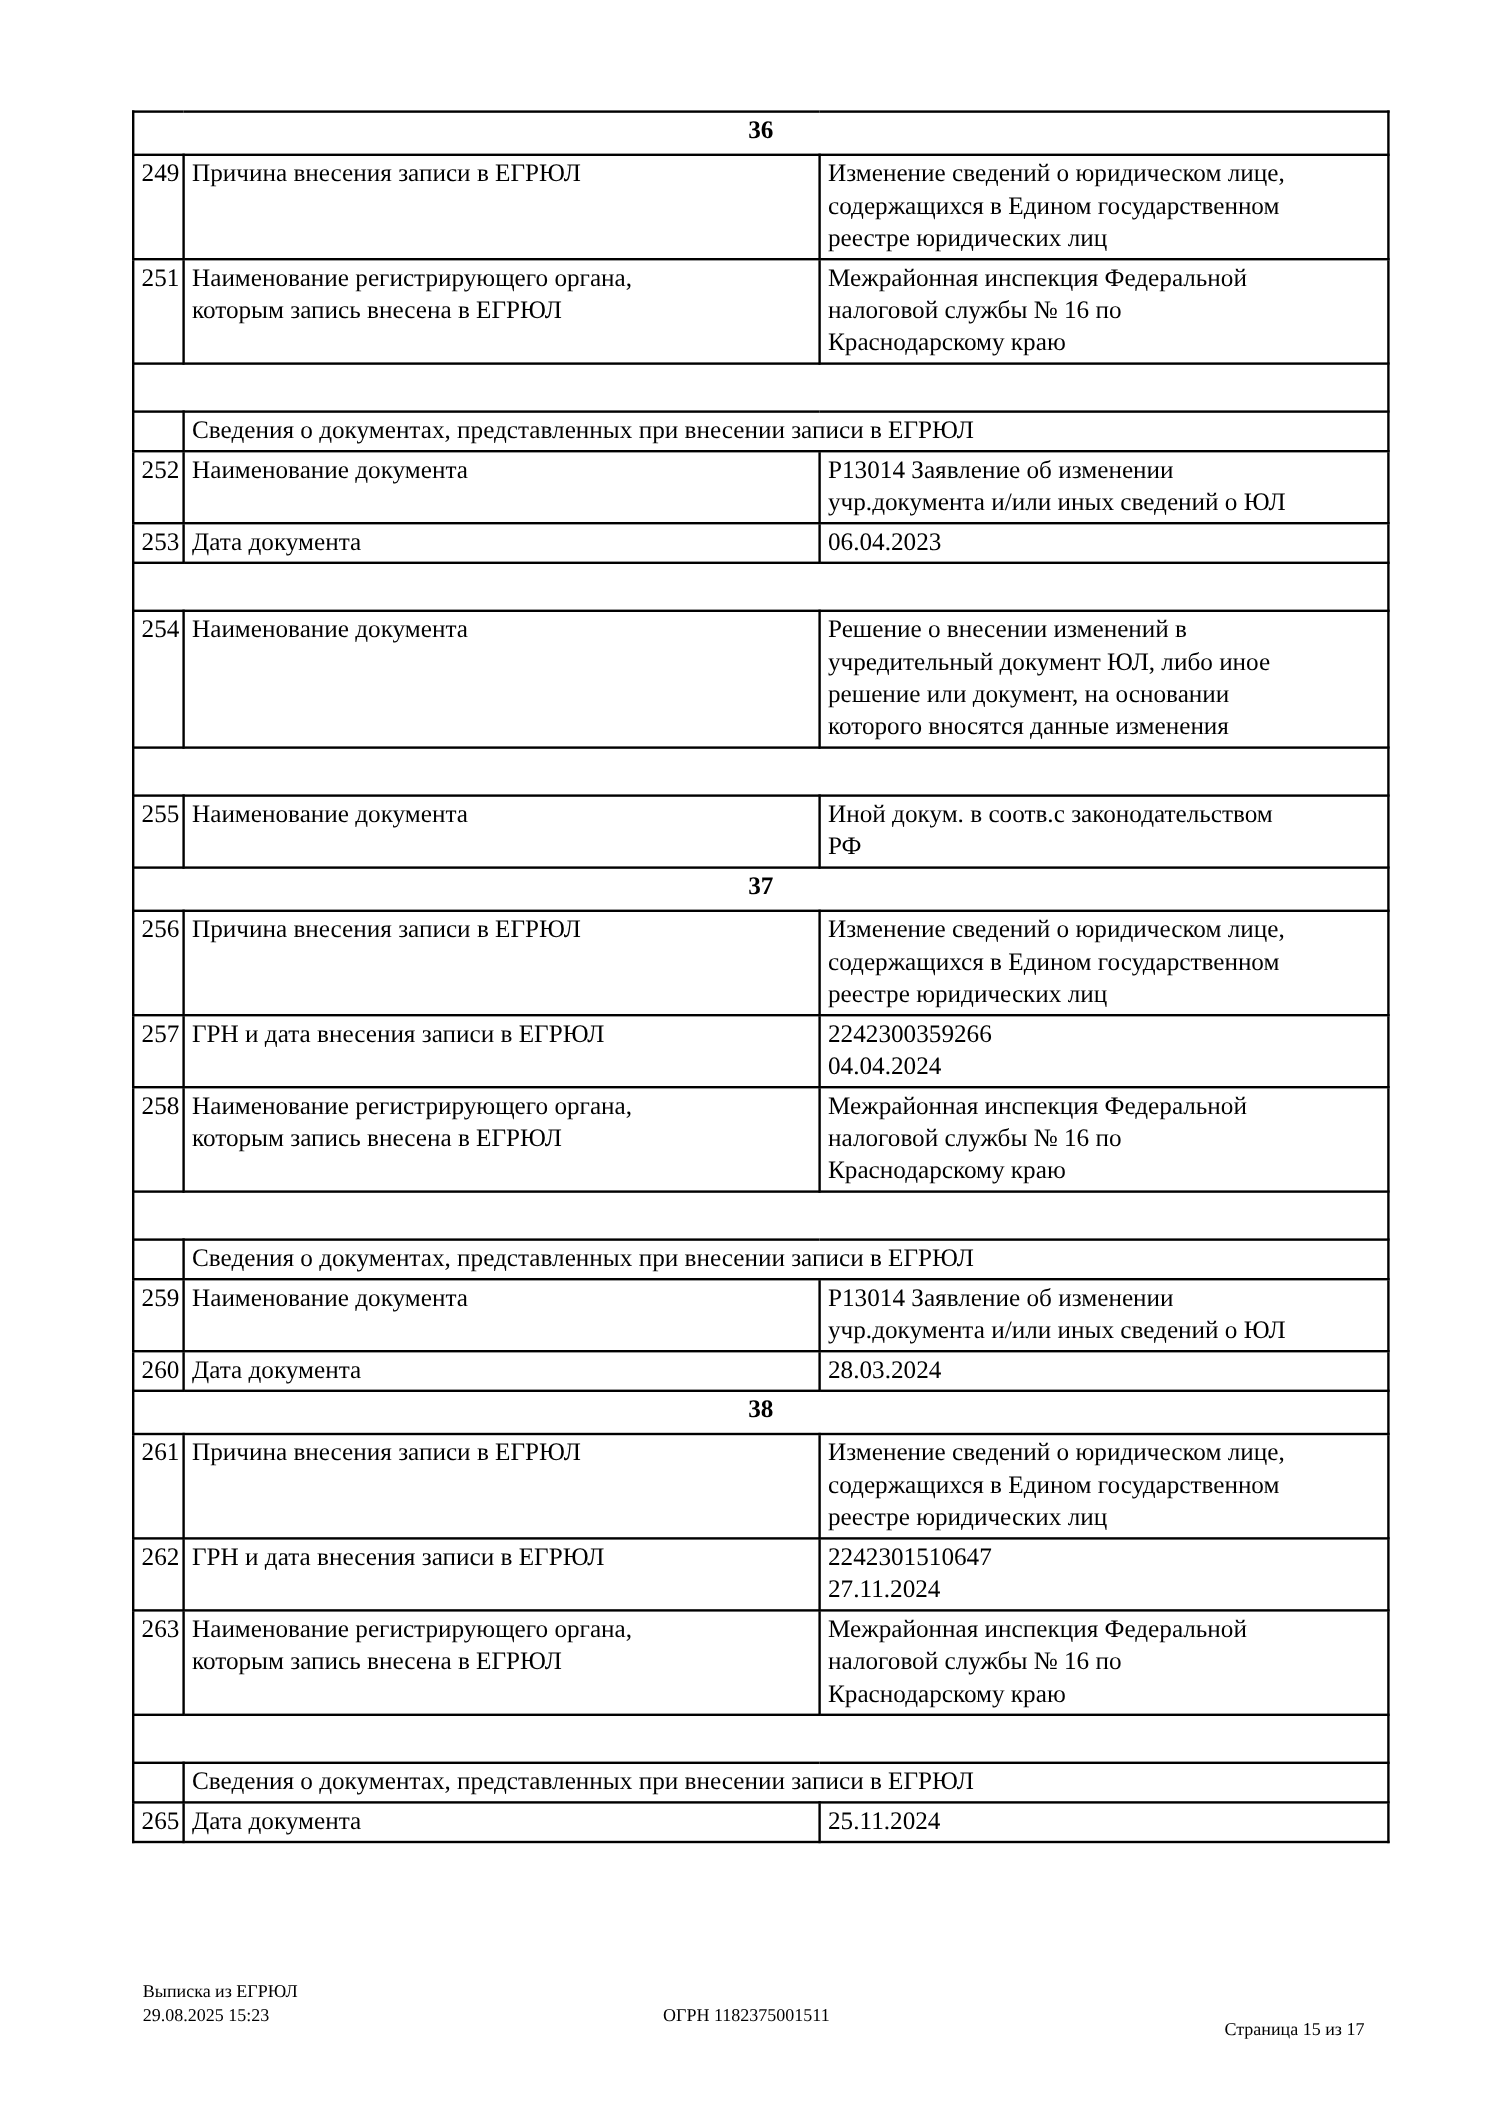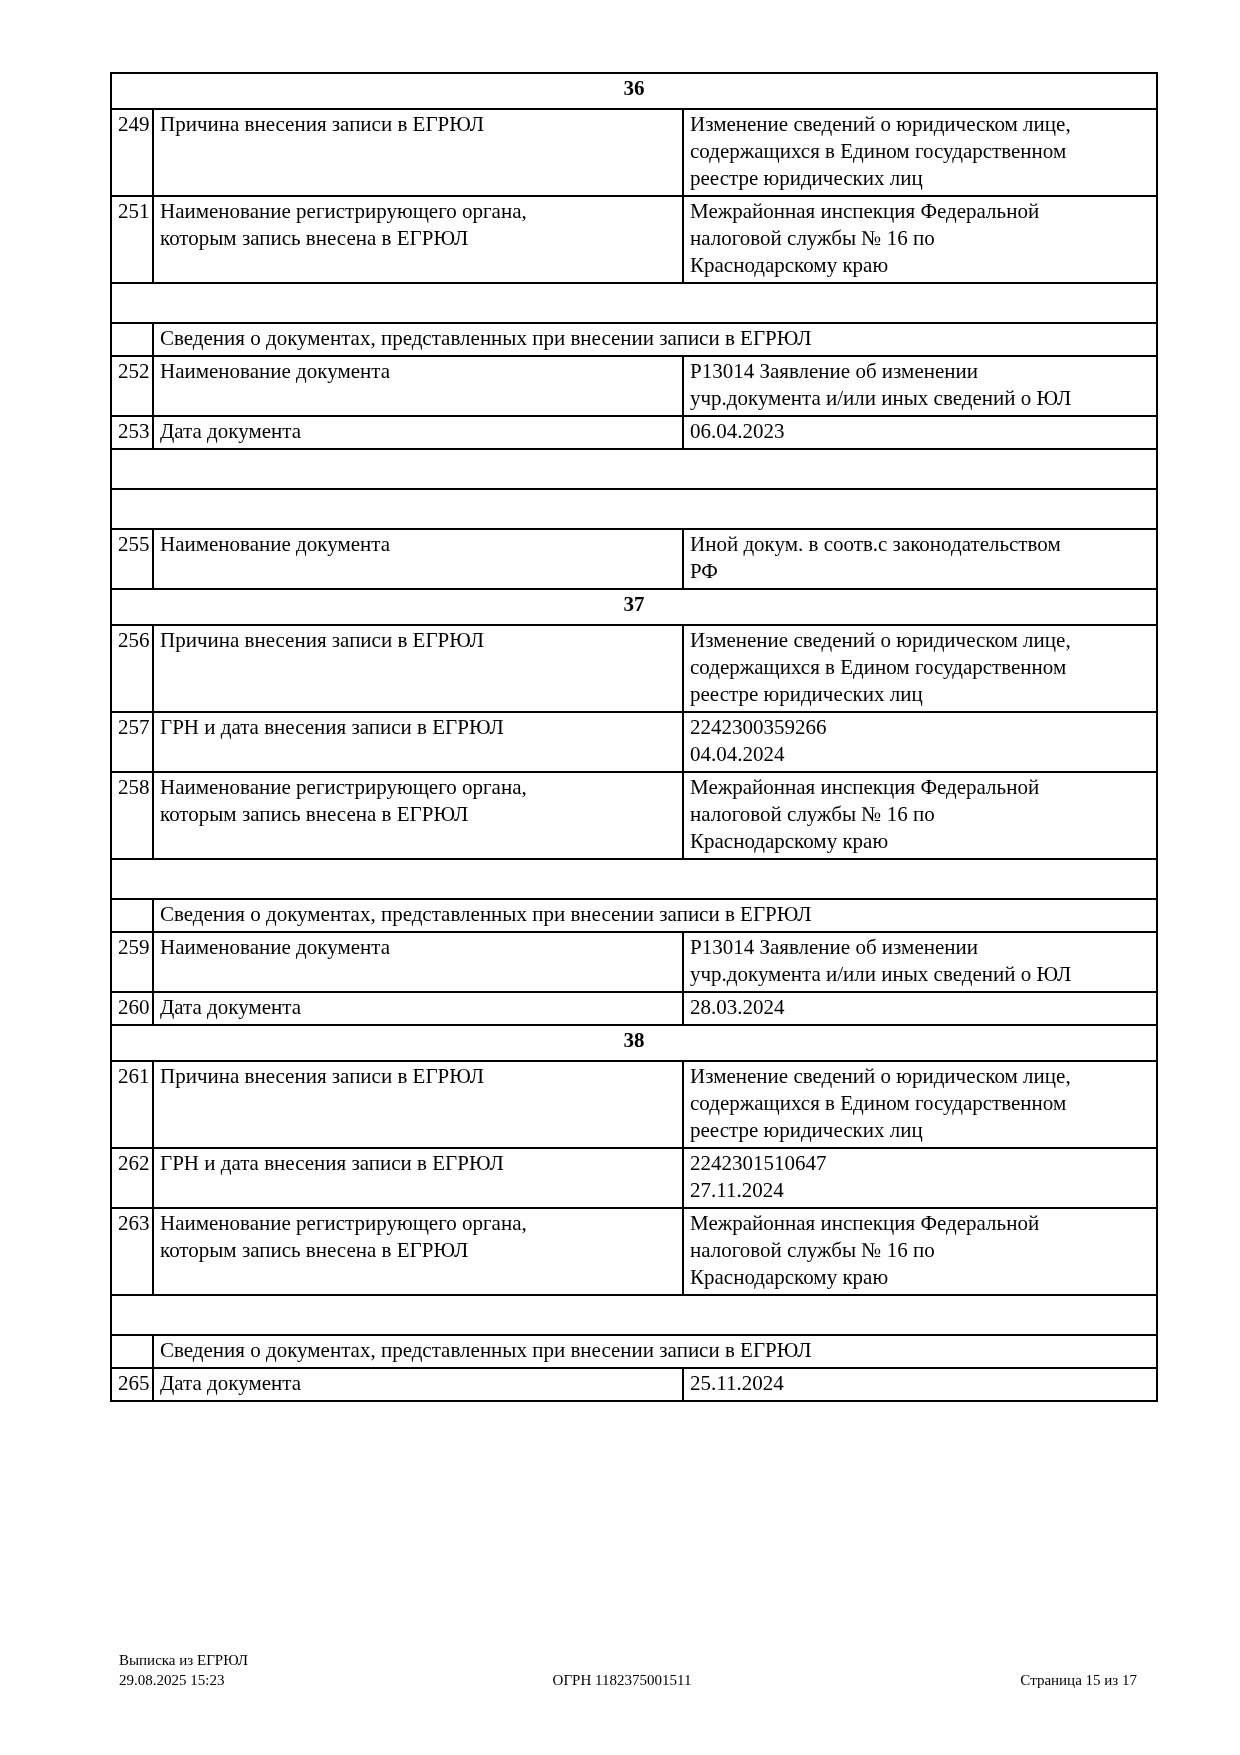--- a/index.html
+++ b/index.html
@@ -17,21 +17,21 @@
   .page {
     position: absolute;
     left: 0; top: 0;
     width: 1240px;
     height: 1755px;
     background: #ffffff;
   }
   table.egrul {
     position: absolute;
     left: 110px;
-    top: 72px;
+    top: 92px;
     width: 1046px;
     border-collapse: collapse;
     table-layout: fixed;
   }
   table.egrul td {
     border: 2px solid #000000;
     vertical-align: top;
     font-size: 21px;
     line-height: 27px;
     padding: 1px 6px 3px 6px;
@@ -71,21 +71,21 @@
     text-align: left;
   }
   .footer .center-block {
     position: absolute;
     left: 0; top: 20px;
     width: 100%;
     text-align: center;
   }
   .footer .right-block {
     position: absolute;
-    right: 0; top: 20px;
+    right: 0; top: 32px;
     text-align: right;
   }
 </style>
 </head>
 <body>
 
 <div class="page">
 
   <table class="egrul">
     <colgroup>
@@ -125,20 +125,28 @@
           <td class="value">Р13014 Заявление об изменении
 учр.документа и/или иных сведений о ЮЛ</td>
         </tr>
         <tr>
           <td class="num">253</td>
           <td class="label">Дата документа</td>
           <td class="value">06.04.2023</td>
         </tr>
         <tr>
           <td class="spacer" colspan="3"></td>
+        </tr>
+        <tr>
+          <td class="num">254</td>
+          <td class="label">Наименование документа</td>
+          <td class="value">Решение о внесении изменений в
+учредительный документ ЮЛ, либо иное
+решение или документ, на основании
+которого вносятся данные изменения</td>
         </tr>
         <tr>
           <td class="spacer" colspan="3"></td>
         </tr>
         <tr>
           <td class="num">255</td>
           <td class="label">Наименование документа</td>
           <td class="value">Иной докум. в соотв.с законодательством
 РФ</td>
         </tr>

